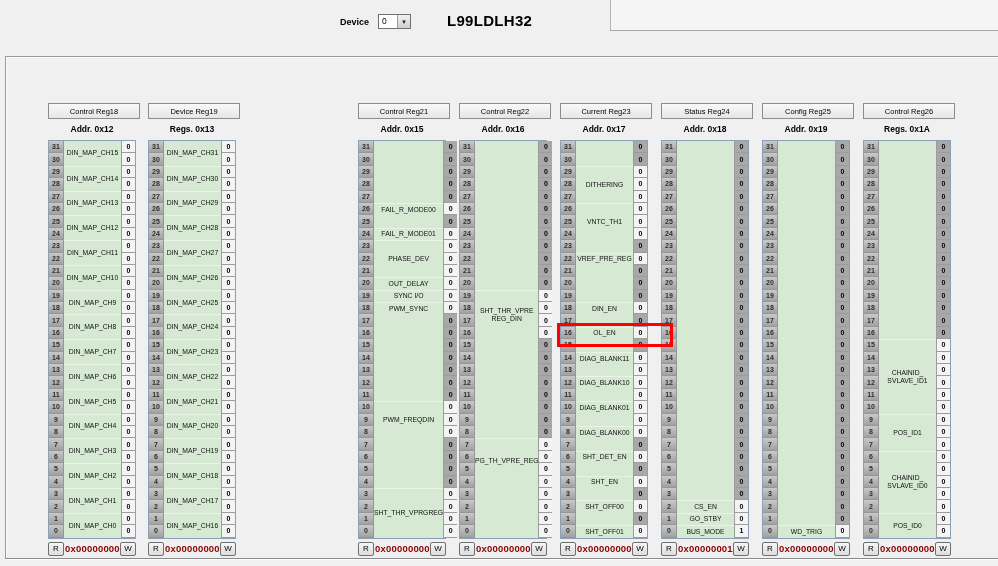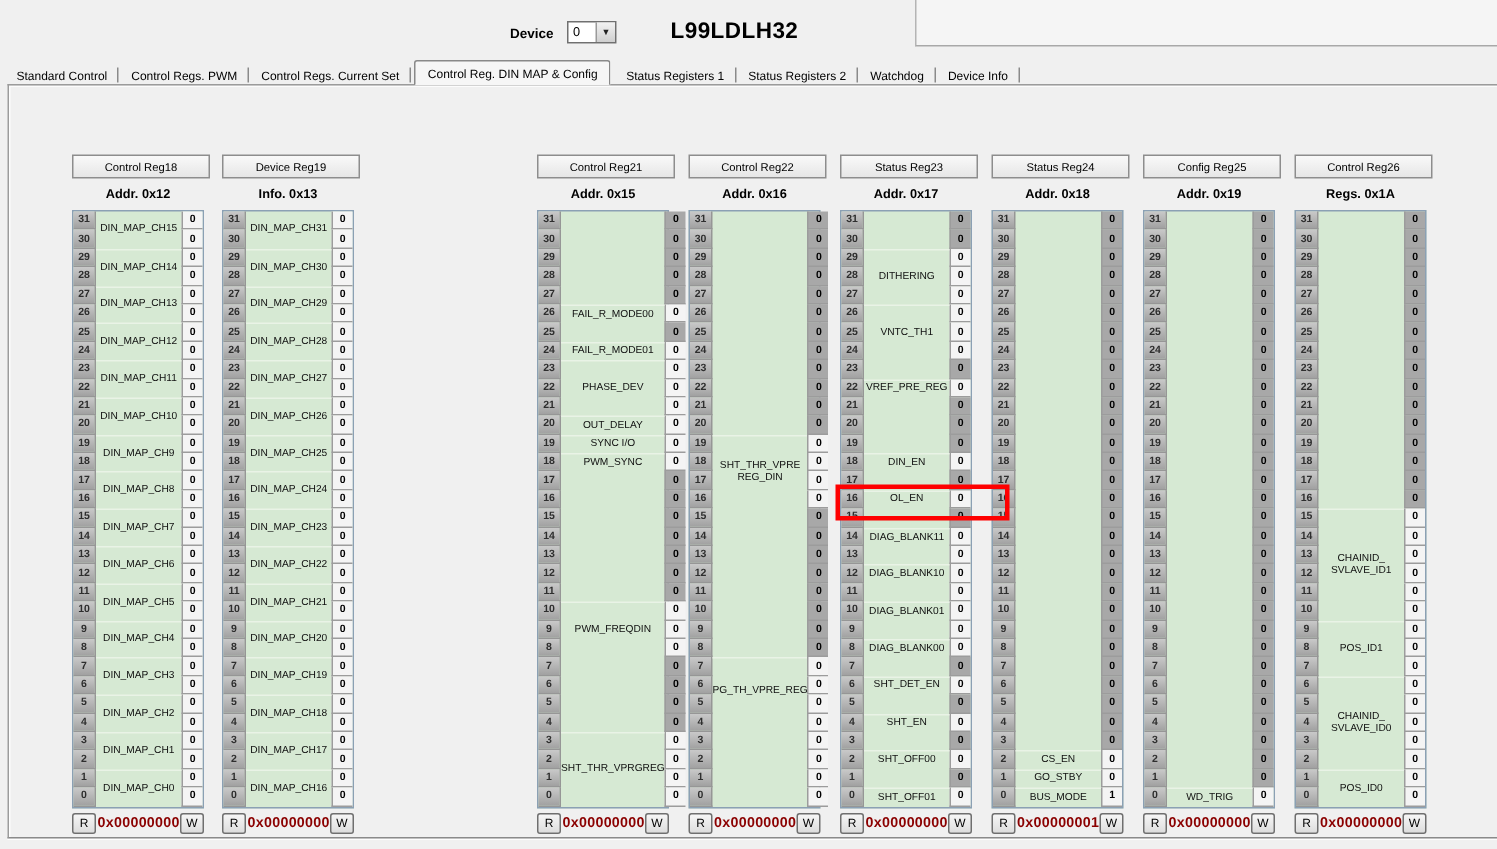--- a/index.html
+++ b/index.html
@@ -70,30 +70,20 @@
 <div id="app">
   <div id="top-right-panel"></div>
 
   <span id="device-label">Device</span>
   <div id="device-combo">
     <span id="device-value">0</span>
     <span id="combo-arrow">▼</span>
   </div>
   <span id="page-title">L99LDLH32</span>
 
-  <div id="tab-strip">
-      <div class="tab">Standard Control</div>
-      <div class="tab">Control Regs. PWM</div>
-      <div class="tab">Control Regs. Current Set</div>
-      <div class="tab active">Control Reg. DIN MAP &amp; Config</div>
-      <div class="tab">Status Registers 1</div>
-      <div class="tab">Status Registers 2</div>
-      <div class="tab">Watchdog</div>
-      <div class="tab">Device Info</div>
-    </div>
   <div id="tab-panel"></div>
   <div id="registers">
       <div class="reg-col" style="left: 48px;">
         <button class="reg-btn">Control Reg18</button>
         <div class="reg-addr">Addr. 0x12</div>
         <div class="reg-grid">
           <div class="bitnum" style="grid-row: 1;">31</div>
           <div class="val light" style="grid-row: 1;">0</div>
           <div class="bitnum" style="grid-row: 2;">30</div>
           <div class="val light" style="grid-row: 2;">0</div>
@@ -175,21 +165,21 @@
           <div class="field" style="grid-row: 31 / 33;">DIN_MAP_CH0</div>
         </div>
         <div class="reg-foot">
           <button class="rw-btn r">R</button>
           <span class="reg-hex">0x00000000</span>
           <button class="rw-btn w">W</button>
         </div>
       </div>
       <div class="reg-col" style="left: 148px;">
         <button class="reg-btn">Device Reg19</button>
-        <div class="reg-addr">Info. 0x13</div>
+        <div class="reg-addr">Regs. 0x13</div>
         <div class="reg-grid">
           <div class="bitnum" style="grid-row: 1;">31</div>
           <div class="val light" style="grid-row: 1;">0</div>
           <div class="bitnum" style="grid-row: 2;">30</div>
           <div class="val light" style="grid-row: 2;">0</div>
           <div class="bitnum" style="grid-row: 3;">29</div>
           <div class="val light" style="grid-row: 3;">0</div>
           <div class="bitnum" style="grid-row: 4;">28</div>
           <div class="val light" style="grid-row: 4;">0</div>
           <div class="bitnum" style="grid-row: 5;">27</div>
@@ -426,21 +416,21 @@
 REG_DIN</div>
           <div class="field bias-up" style="grid-row: 25 / 33; padding-top: 18px;">PG_TH_VPRE_REG</div>
         </div>
         <div class="reg-foot">
           <button class="rw-btn r">R</button>
           <span class="reg-hex">0x00000000</span>
           <button class="rw-btn w">W</button>
         </div>
       </div>
       <div class="reg-col" style="left: 560px;">
-        <button class="reg-btn">Status Reg23</button>
+        <button class="reg-btn">Current Reg23</button>
         <div class="reg-addr">Addr. 0x17</div>
         <div class="reg-grid">
           <div class="bitnum" style="grid-row: 1;">31</div>
           <div class="val dark" style="grid-row: 1;">0</div>
           <div class="bitnum" style="grid-row: 2;">30</div>
           <div class="val dark" style="grid-row: 2;">0</div>
           <div class="bitnum" style="grid-row: 3;">29</div>
           <div class="val light" style="grid-row: 3;">0</div>
           <div class="bitnum" style="grid-row: 4;">28</div>
           <div class="val light" style="grid-row: 4;">0</div>

